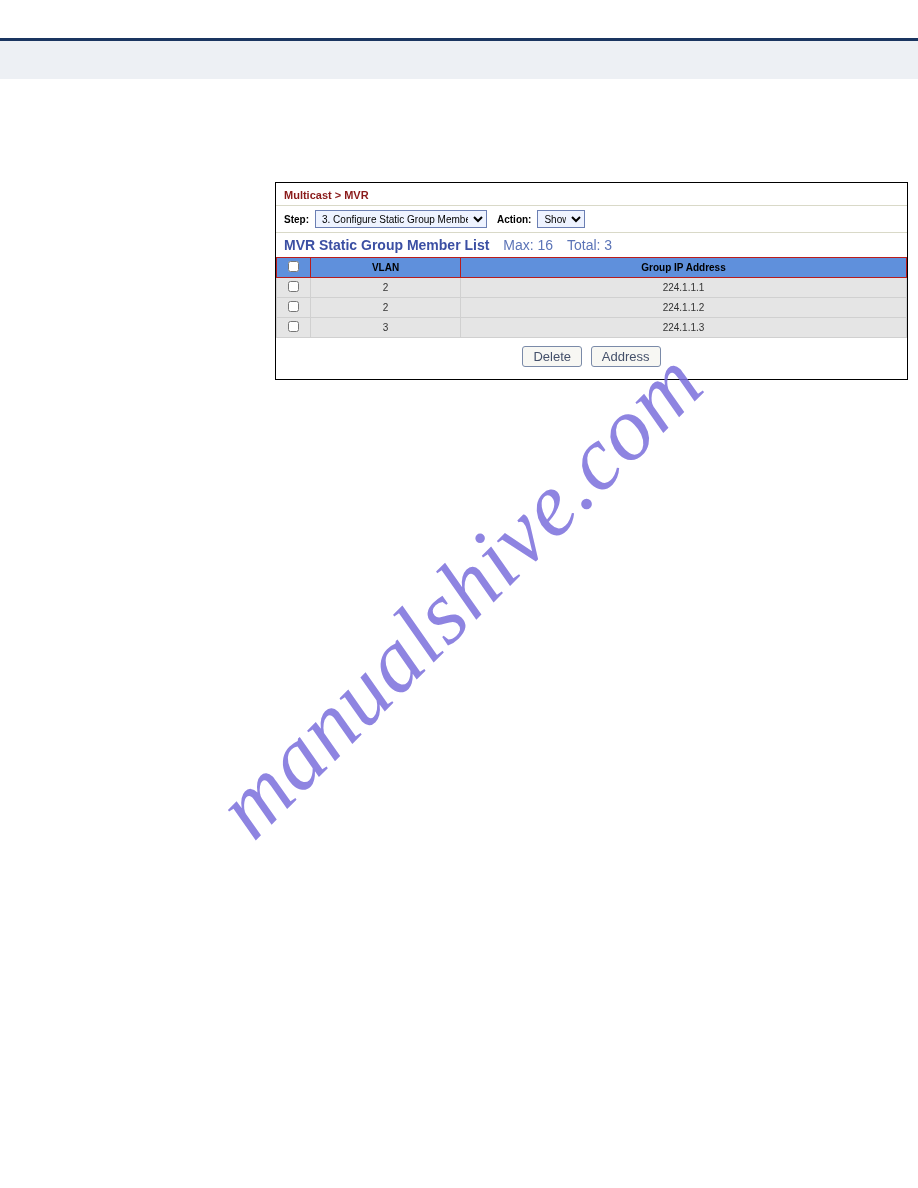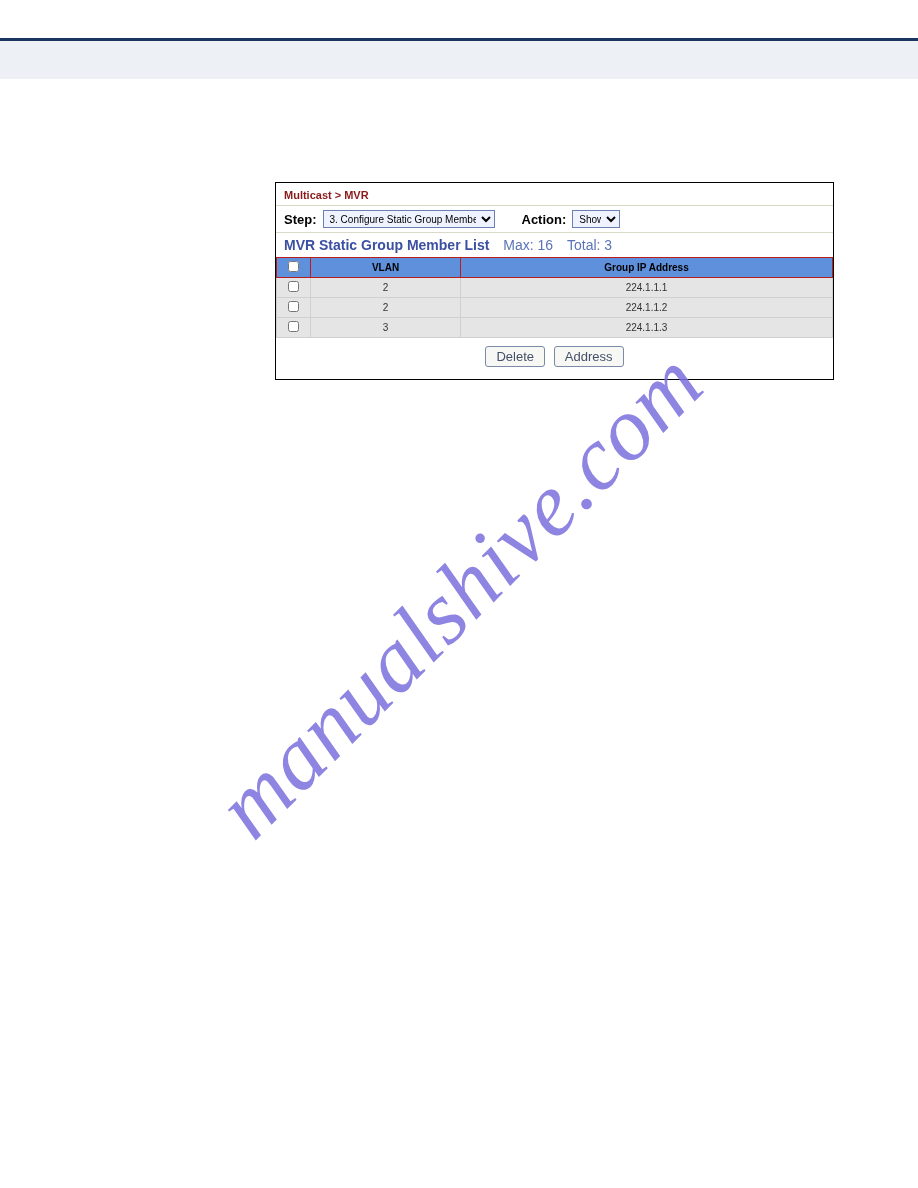--- a/index.html
+++ b/index.html
@@ -21,21 +21,21 @@
   }
   .top-banner {
     width: 100%;
     height: 38px;
     background: #edf0f4;
   }
   .panel {
     position: absolute;
     left: 275px;
     top: 182px;
-    width: 559px;
+    width: 633px;
     border: 1.5px solid #000;
     background: #fff;
     font-size: 10px;
     padding-bottom: 10px;
   }
   .panel-title {
     padding: 6px 8px 4px 8px;
     font-weight: bold;
     color: #8a1a1a;
     font-size: 11px;
@@ -44,21 +44,21 @@
     border: none;
     border-top: 1px solid #d9d9c8;
     margin: 0;
   }
   .row {
     display: flex;
     align-items: center;
     padding: 4px 8px;
     gap: 6px;
   }
-  .label-bold { font-weight: bold; font-size: 13px; }
+  .label-bold { font-weight: bold; font-size: 10px; }
   .step-select, .action-select, .port-select {
     font-size: 10px;
     height: 18px;
     border: 1px solid #6b7fb3;
     background: #eef3ff;
     padding: 0 2px;
   }
   .step-select { width: 172px; }
   .action-select { width: 48px; text-align: right; }
   .port-select { width: 30px; margin-left: 56px; }
@@ -134,21 +134,21 @@
   <div class="panel-title">Multicast &gt; MVR</div>
   <hr class="hr-thin">
 
   <div class="row">
     <span class="label-bold">Step:</span>
     <span class="select-wrap">
       <select class="step-select">
         <option>3. Configure Static Group Member</option>
       </select>
     </span>
-    <span class="label-bold" style="margin-left:21px;">Action:</span>
+    <span class="label-bold" style="margin-left:4px;">Action:</span>
     <span class="select-wrap">
       <select class="action-select">
         <option>Show</option>
       </select>
     </span>
   </div>
   <hr class="hr-thin">
 
 
   <div class="list-header-row">

